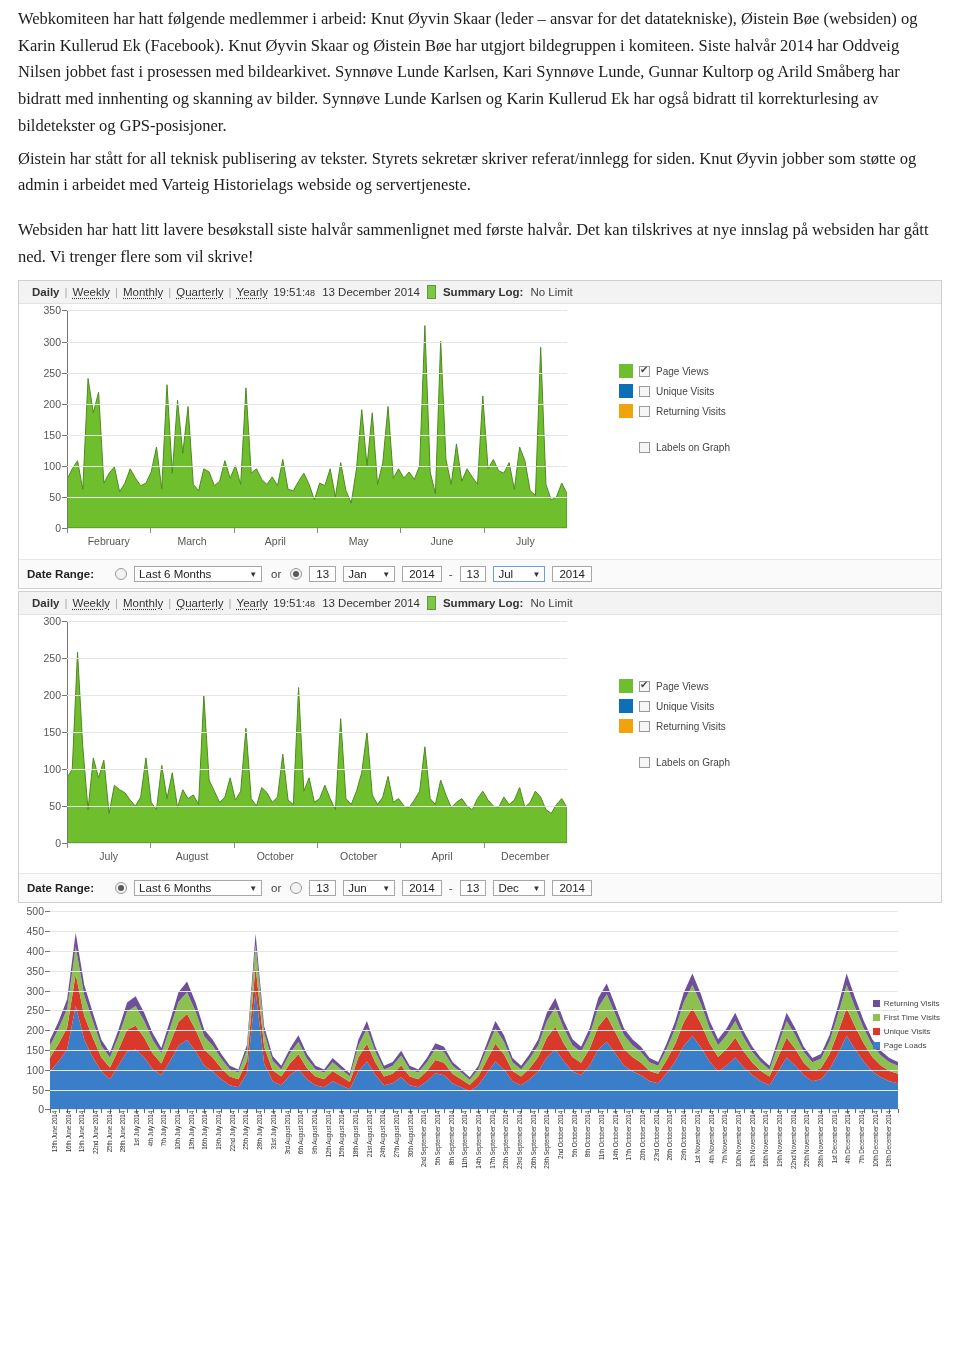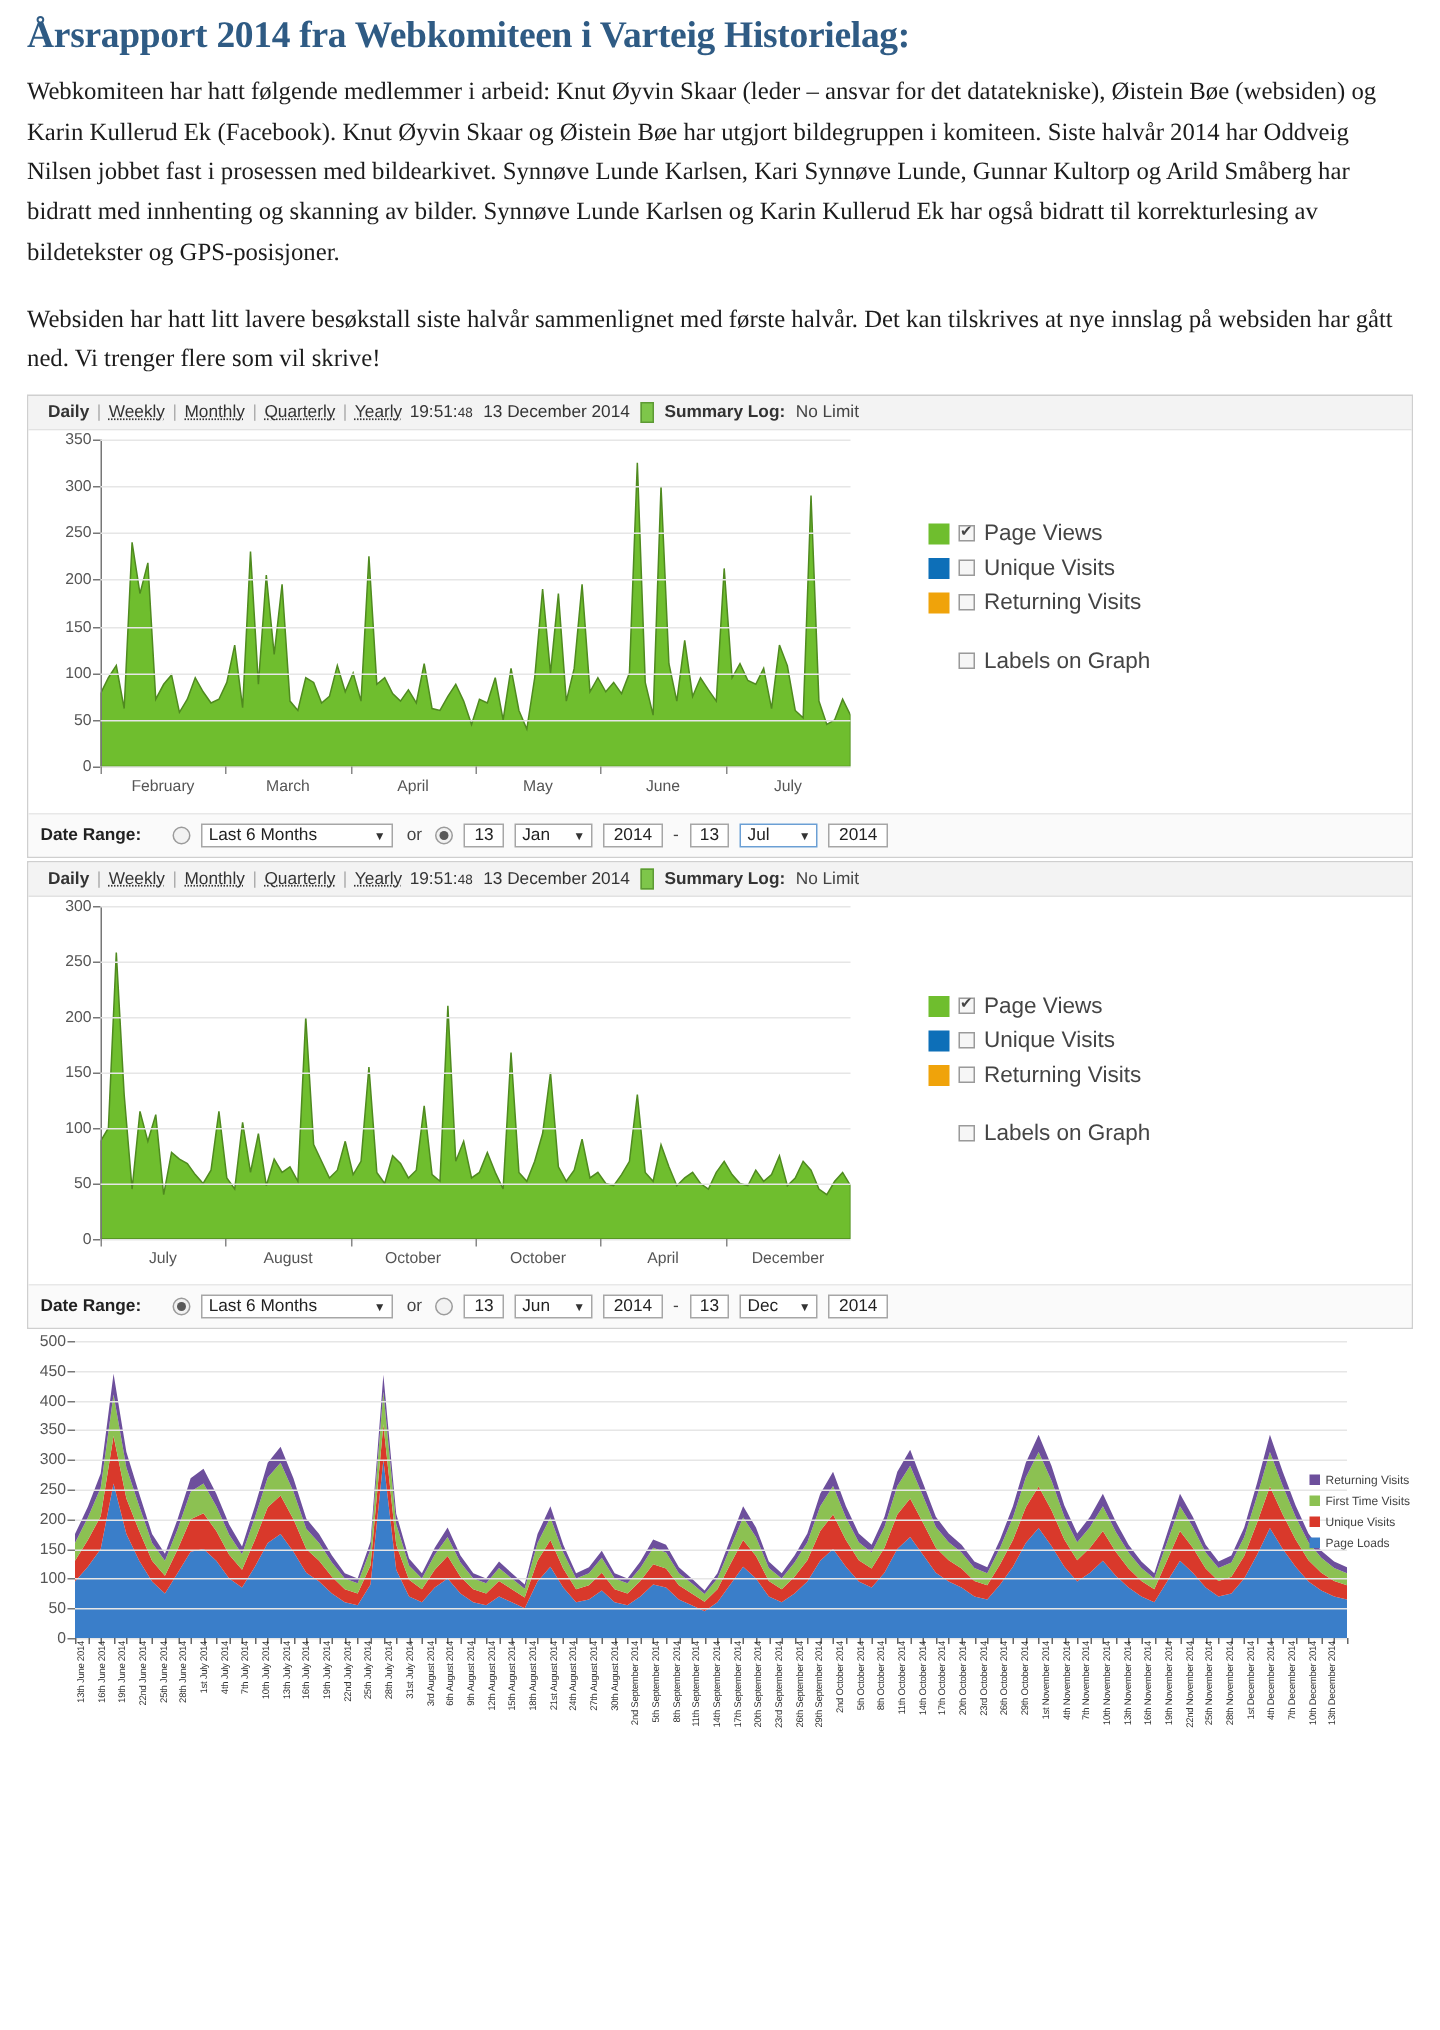--- a/index.html
+++ b/index.html
@@ -69,21 +69,21 @@
   .xaxis { position:absolute; left:40px; right:0; height:26px; }
   .xlab {
     position:absolute; transform:translateX(-50%);
     font-family:"Liberation Sans", sans-serif; font-size:10.5px; color:#555; top:7px;
     white-space:nowrap;
   }
   .xtick { position:absolute; top:0; width:1px; height:5px; background:#888; }
 
   .legend-box { position:absolute; }
   .legend-row { display:flex; align-items:center; gap:6px; margin-bottom:6px;
-    font-family:"Liberation Sans", sans-serif; font-size:15px; color:#444; }
+    font-family:"Liberation Sans", sans-serif; font-size:10px; color:#444; }
   .sw { width:14px; height:14px; display:inline-block; }
   .cb { width:11px; height:11px; border:1px solid #9a9a9a; background:#f6f6f6; display:inline-block; position:relative; }
   .cb.checked:after {
     content:"✔"; position:absolute; left:0px; top:-3px; font-size:10px; color:#444;
   }
   .legend-gap { height:16px; }
 
   
   .daterange {
     display:flex; align-items:center; gap:7px;
@@ -121,25 +121,25 @@
   }
   .c3-tickrow { position:absolute; left:0; right:0; top:0; height:4px; }
   .c3-tick { position:absolute; top:0; width:1px; height:4px; background:#666; }
   svg { display:block; }
 </style>
 </head>
 <body>
 
 <div class="page">
 
-  <h1 class="doc-title">Årsrapport 2014 fra Webkomiteen i Varteig Historielag:</h1>
 
   <p class="para">Webkomiteen har hatt følgende medlemmer i arbeid: Knut Øyvin Skaar (leder – ansvar for det datatekniske), Øistein Bøe (websiden) og Karin Kullerud Ek (Facebook). Knut Øyvin Skaar og Øistein Bøe har utgjort bildegruppen i komiteen. Siste halvår 2014 har Oddveig Nilsen jobbet fast i prosessen med bildearkivet. Synnøve Lunde Karlsen, Kari Synnøve Lunde, Gunnar Kultorp og Arild Småberg har bidratt med innhenting og skanning av bilder. Synnøve Lunde Karlsen og Karin Kullerud Ek har også bidratt til korrekturlesing av bildetekster og GPS-posisjoner.</p>
 
 
+  <p class="para">Øistein har stått for all teknisk publisering av tekster. Styrets sekretær skriver referat/innlegg for siden. Knut Øyvin jobber som støtte og admin i arbeidet med Varteig Historielags webside og servertjeneste.</p>
 
   <p class="para spacer-para">Websiden har hatt litt lavere besøkstall siste halvår sammenlignet med første halvår. Det kan tilskrives at nye innslag på websiden har gått ned. Vi trenger flere som vil skrive!</p>
 
   <div class="panel">
     <div class="panel-head">
       <div class="tabs">
         <span class="tab active">Daily</span>
         <span class="sep">|</span>
         <span class="tab link">Weekly</span>
         <span class="sep">|</span>

